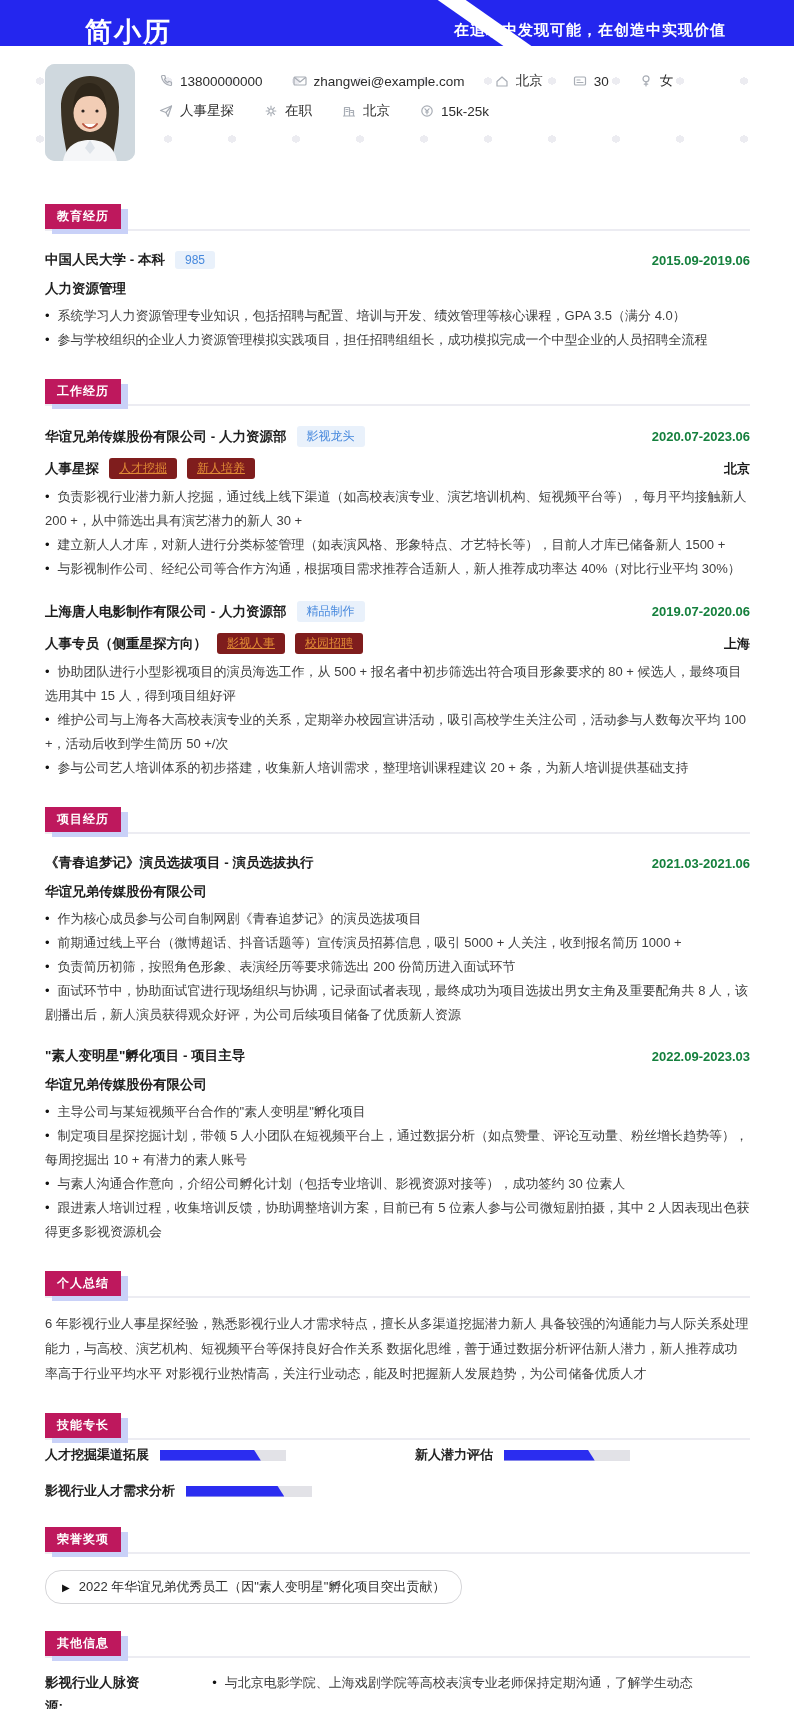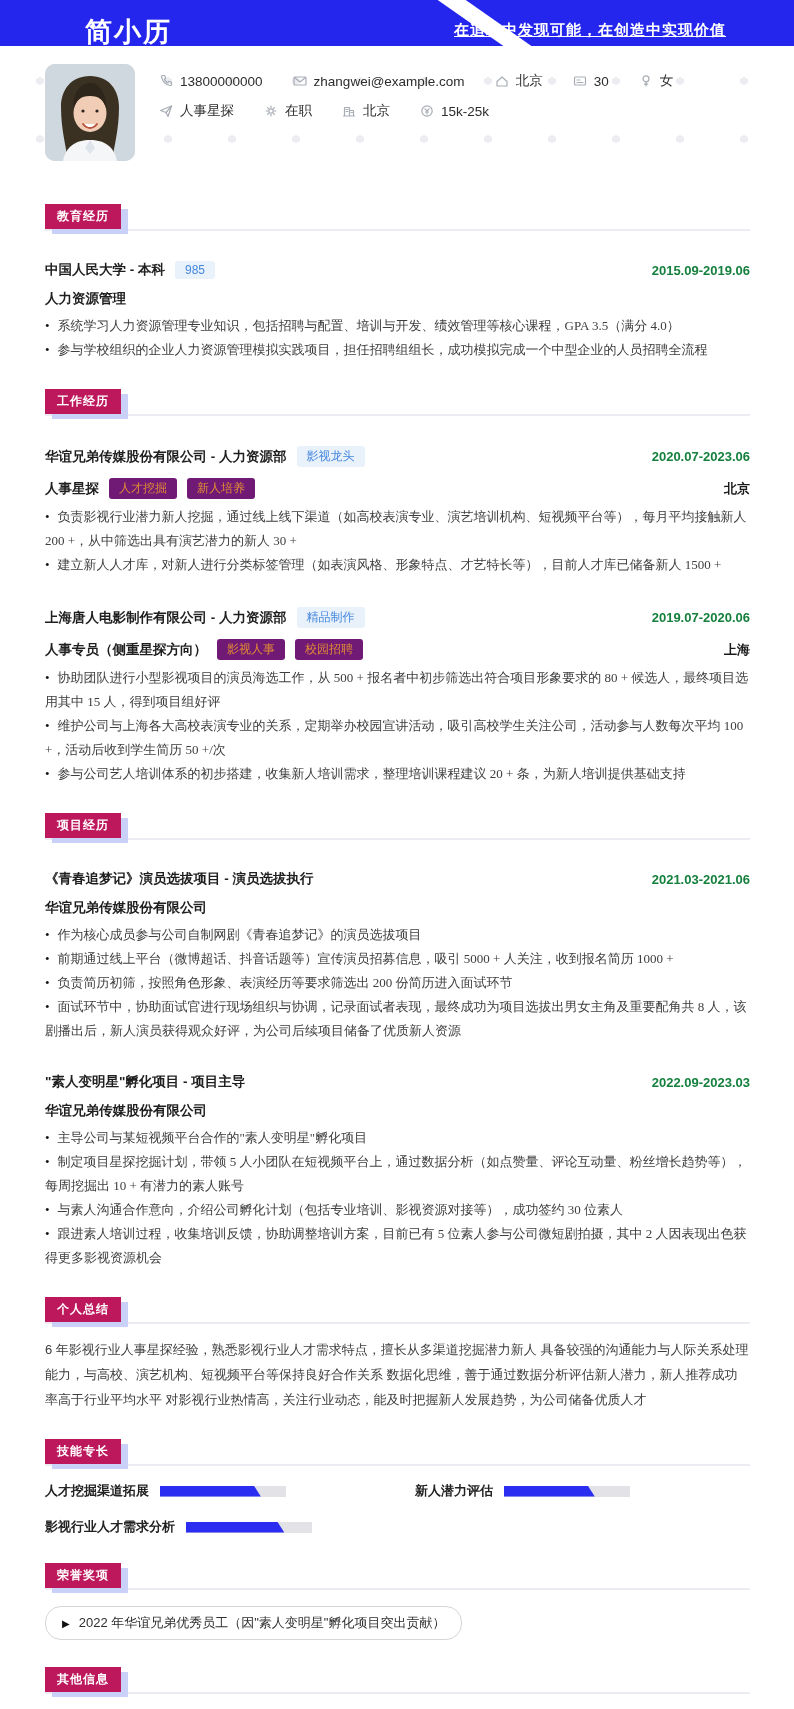--- a/index.html
+++ b/index.html
@@ -6,55 +6,55 @@
   html,body { background:#fff; }
   body {
     width:794px; min-height:1709px; margin:0 auto;
     font-family:"Liberation Sans","DejaVu Sans",sans-serif;
     color:#3d3d3d; position:relative;
   }
   
   .banner { position:relative; height:46px; background:#2426ee; overflow:hidden; }
   .logo { position:absolute; left:85px; top:14px; font-size:27px; font-weight:700; color:#fff; letter-spacing:2px; }
   .stripe { position:absolute; left:432px; top:-4px; width:28px; height:72px; background:#fff; transform:skewX(55deg); transform-origin:top left; }
-  .slogan { position:absolute; left:400px; top:21px; width:380px; text-align:center; font-size:15px; font-weight:700; color:#fff; letter-spacing:1px;text-decoration:underline; }
+  .slogan { position:absolute; left:400px; top:21px; width:380px; text-align:center; font-size:15px; font-weight:700; color:#fff; letter-spacing:1px; }
   
   .profile {
     display:flex; gap:24px; padding:18px 45px 16px 45px;
     background-image:radial-gradient(#ececf1 4px, transparent 4px);
     background-size:64px 58px; background-position:8px 6px;
   }
   .avatar { width:90px; height:97px; border-radius:10px; overflow:hidden; flex:0 0 auto; background:#cfd8de; }
   .pinfo { padding-top:8px; }
   .prow { display:flex; align-items:center; gap:30px; margin-bottom:12px; }
   .pitem { display:flex; align-items:center; gap:7px; font-size:13.5px; color:#2c2c2c; }
   .pitem svg { stroke:#a8adb5; fill:none; stroke-width:1.2; stroke-linecap:round; stroke-linejoin:round; }
   
   main { padding:0 44px 20px 45px; }
   .sec-head { border-bottom:2px solid #ececf2; margin-top:27px; }
   .sec-badge {
     display:inline-block; background:#be185d; color:#fff; font-size:12px; font-weight:700;
     padding:4px 12px 4px 12px; letter-spacing:1px; box-shadow:7px 5px 0 #c9d1f8;
   }
-  .entry-head { display:flex; align-items:center; margin-top:30px; }
+  .entry-head { display:flex; align-items:center; margin-top:20px; }
   .entry-title { font-size:13.5px; font-weight:700; color:#1e1e1e; }
   .entry-date { margin-left:auto; font-size:13px; font-weight:700; color:#15803d; }
   .entry-sub { display:flex; align-items:center; margin-top:11px; }
   .entry-pos { font-size:13.5px; font-weight:700; color:#1e1e1e; }
   .entry-loc { margin-left:auto; font-size:13px; font-weight:700; color:#1a1a1a; }
   .tag { font-size:12px; border-radius:3px; padding:2px 10px; margin-left:10px; }
   .tag.blue { background:#e9f1fb; color:#4688dd; }
-  .tag.orange { background:#701a75; color:#e08a35; }
-  .bullets { margin-top:6px;font-family:Liberation Serif, serif; }
+  .tag.orange { background:#7f1d1d; color:#e08a35;text-decoration:underline; }
+  .bullets { margin-top:6px; }
   .bullet { font-size:13px; line-height:24px; color:#3d3d3d; }
   .bullet::before { content:"•"; color:#111; margin-right:8px; }
   .company-line { margin-top:11px; font-size:13.5px; font-weight:700; color:#1e1e1e; }
   .summary-text { margin-top:13px; font-size:13px; line-height:25px; color:#3d3d3d; }
   
-  .skill-rows { margin-top:16px; }
+  .skill-rows { margin-top:6px; }
   .skill-row { display:flex; margin-bottom:18px; }
   .skill { display:flex; align-items:center; gap:11px; }
   .skill:first-child { width:370px; }
   .skill-label { font-size:13px; font-weight:700; color:#222; }
   .bar { width:126px; height:11px; background:#e2e2e7; }
   .bar-fill { height:100%; background:#2b2df0; clip-path:polygon(0 0, calc(100% - 7px) 0, 100% 100%, 0 100%); }
   
   .honor-pill {
     display:inline-flex; align-items:center; gap:9px; margin-top:16px;
     border:1px solid #d6d6d9; border-radius:16px; padding:7px 16px; font-size:13px; color:#2e2e2e;
@@ -190,20 +190,21 @@
       </div>
       <div class="entry-sub">
         <span class="entry-pos">人事星探</span>
         <span class="tag orange">人才挖掘</span>
         <span class="tag orange">新人培养</span>
         <span class="entry-loc">北京</span>
       </div>
       <div class="bullets">
         <div class="bullet">负责影视行业潜力新人挖掘，通过线上线下渠道（如高校表演专业、演艺培训机构、短视频平台等），每月平均接触新人 200 +，从中筛选出具有演艺潜力的新人 30 +</div>
         <div class="bullet">建立新人人才库，对新人进行分类标签管理（如表演风格、形象特点、才艺特长等），目前人才库已储备新人 1500 +</div>
+        <div class="bullet">与影视制作公司、经纪公司等合作方沟通，根据项目需求推荐合适新人，新人推荐成功率达 40%（对比行业平均 30%）</div>
       </div>
     </div>
 
     <div>
       <div class="entry-head">
         <span class="entry-title">上海唐人电影制作有限公司 - 人力资源部</span>
         <span class="tag blue">精品制作</span>
         <span class="entry-date">2019.07-2020.06</span>
       </div>
       <div class="entry-sub">

